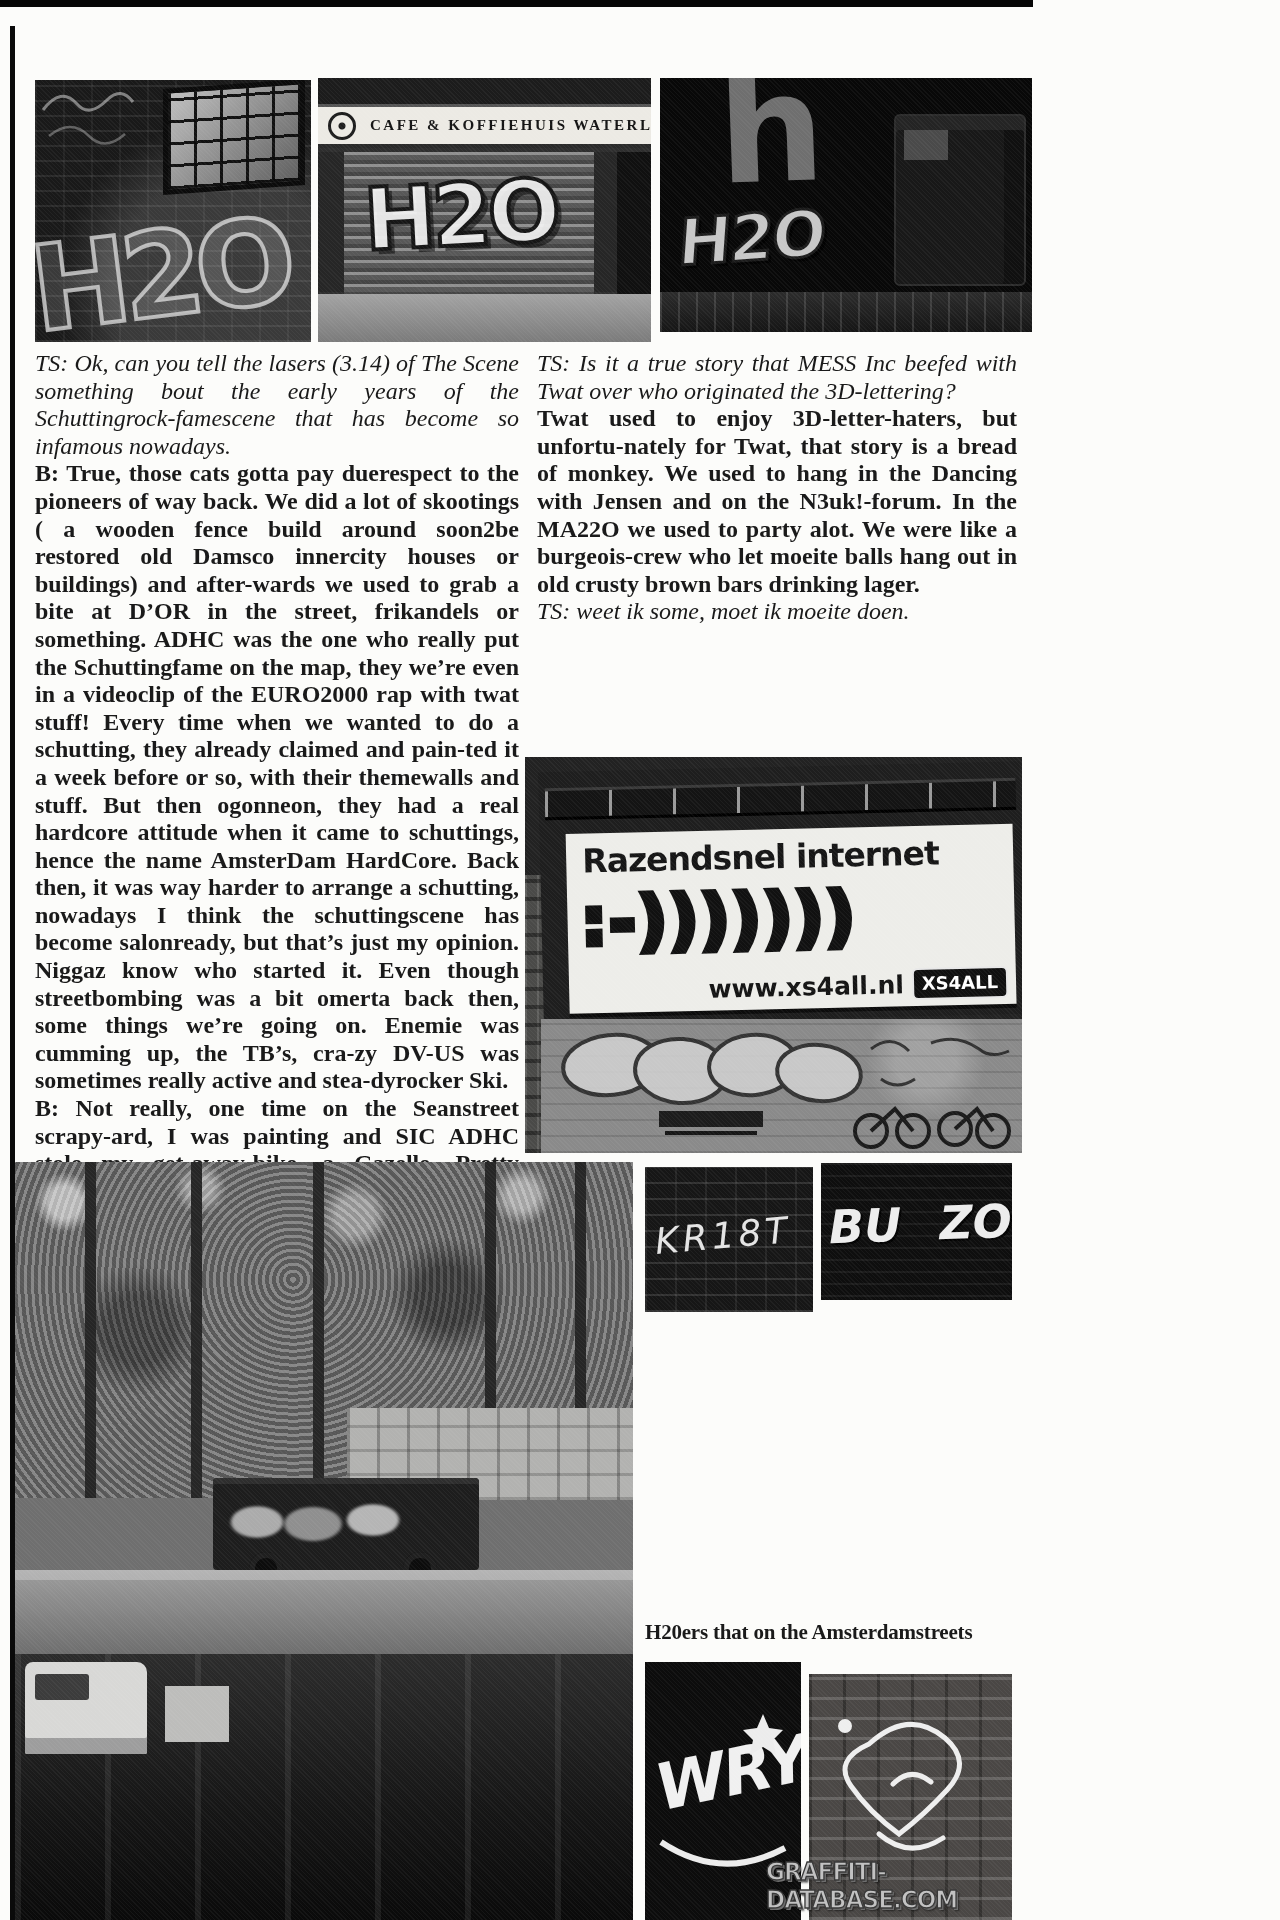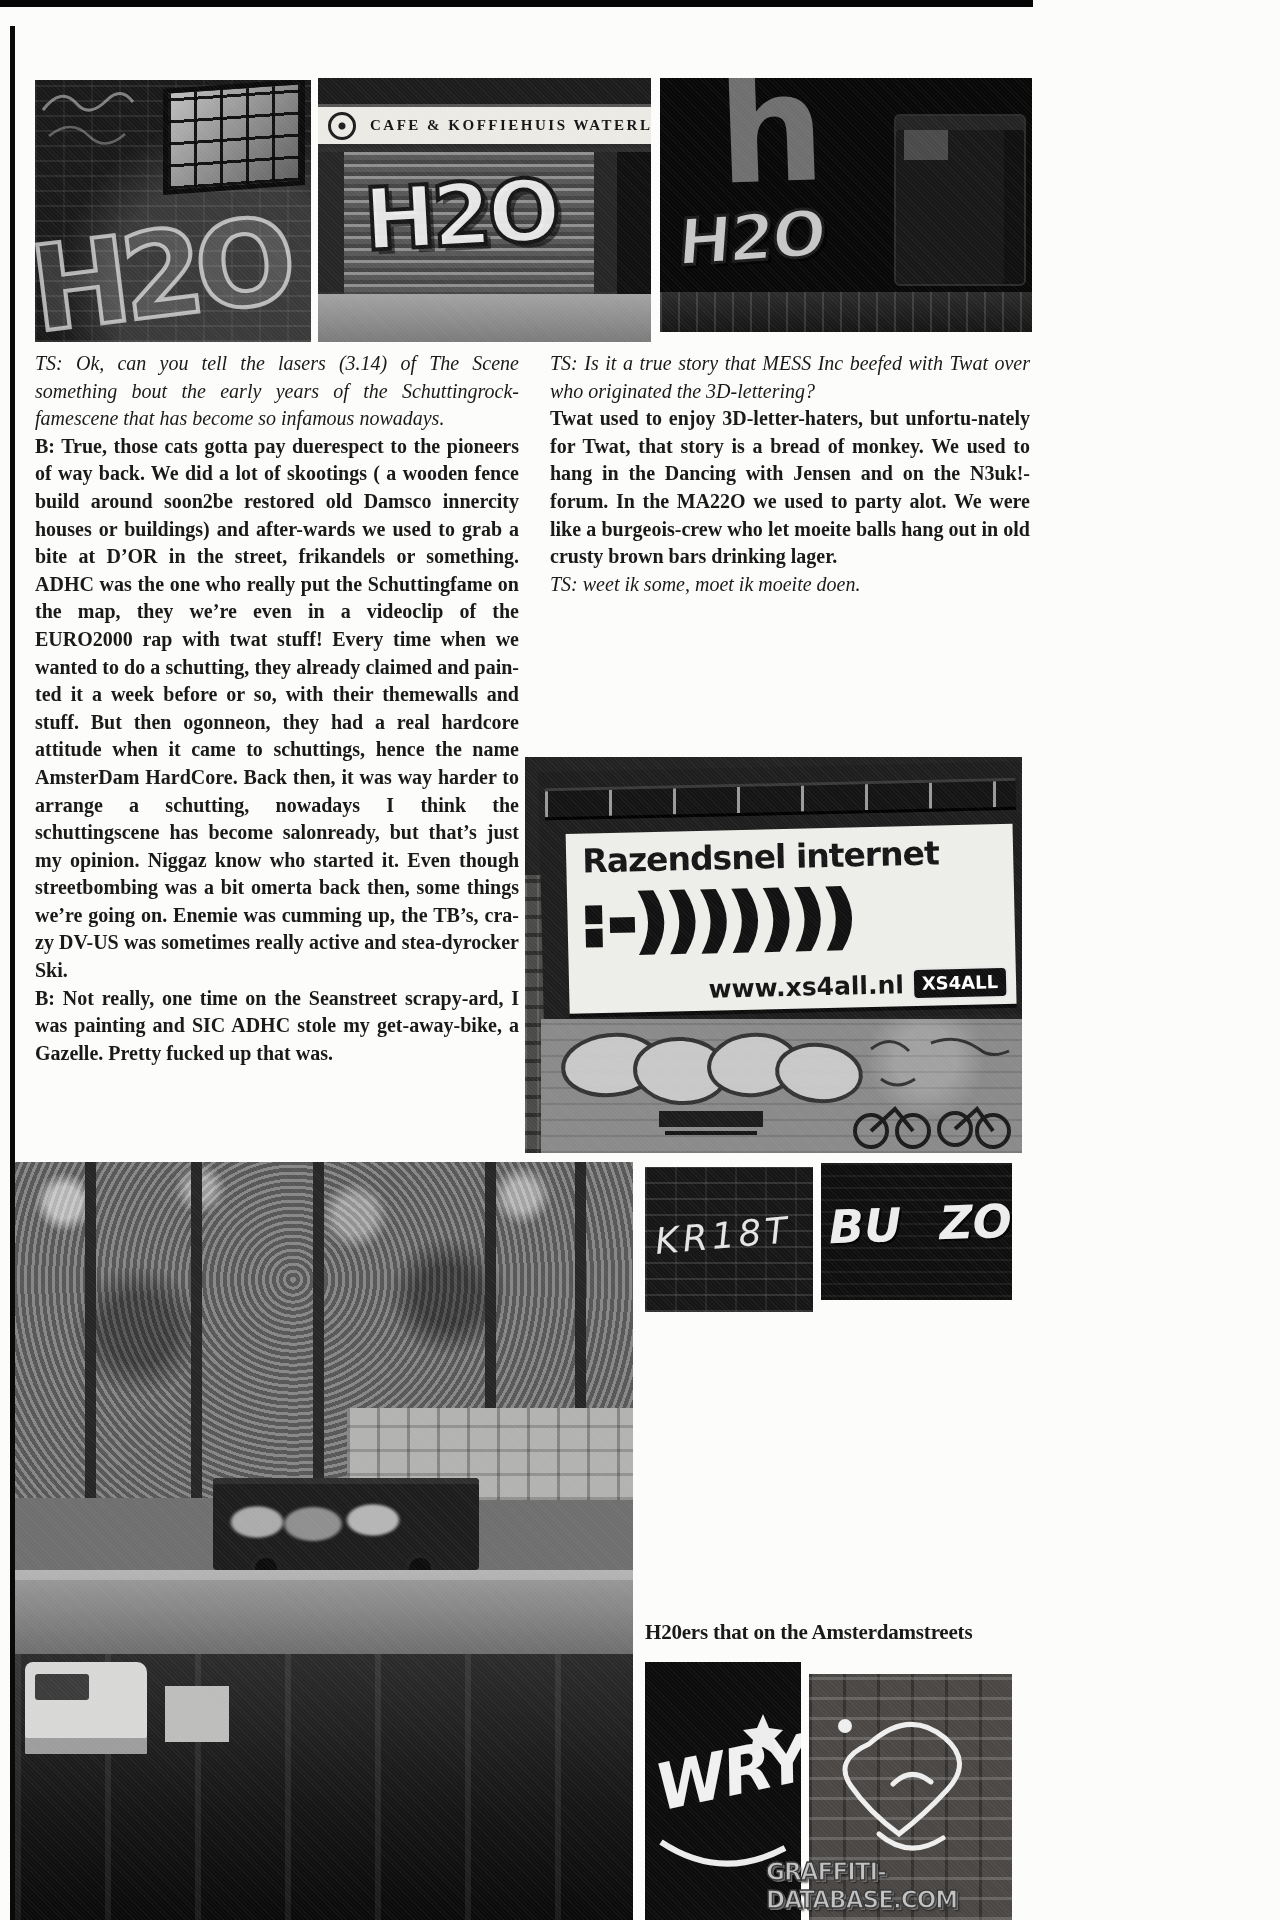--- a/index.html
+++ b/index.html
@@ -5,23 +5,23 @@
   html,body{margin:0;padding:0;background:#e9e9e9;}
   .page{position:relative;width:1280px;height:1920px;background:#fcfcfa;overflow:hidden;
         font-family:"Liberation Serif",serif;color:#1a1a1a;}
 
   
   .edge-top{position:absolute;left:0;top:0;width:1033px;height:7px;background:#060606;}
   .edge-left{position:absolute;left:10px;top:26px;width:5px;height:1894px;background:#0a0a0a;z-index:40;}
 
   
   .col{position:absolute;text-align:justify;}
-  .col p{margin:0;font-size:20px;line-height:27.6px;}
+  .col p{margin:0;font-size:24px;line-height:27.6px;}
   .col-left{left:35px;top:350px;width:484px;}
-  .col-right{left:550px;top:350px;width:480px;}
+  .col-right{left:537px;top:350px;width:480px;}
   p.q{font-style:italic;font-weight:400;}
   p.a{font-weight:700;}
 
   .caption{position:absolute;left:645px;top:1620px;width:380px;
            font-weight:700;font-size:21px;letter-spacing:-0.2px;}
 
   .watermark{position:absolute;left:760px;top:1858px;width:300px;z-index:50;
              font-family:"DejaVu Sans",sans-serif;font-weight:900;font-size:24px;
              letter-spacing:-1px;color:#c2c2c2;-webkit-text-stroke:1.4px #3a3a3a;
              text-shadow:2px 2px 0 #6e6e6e,3px 3px 2px rgba(0,0,0,.5);

